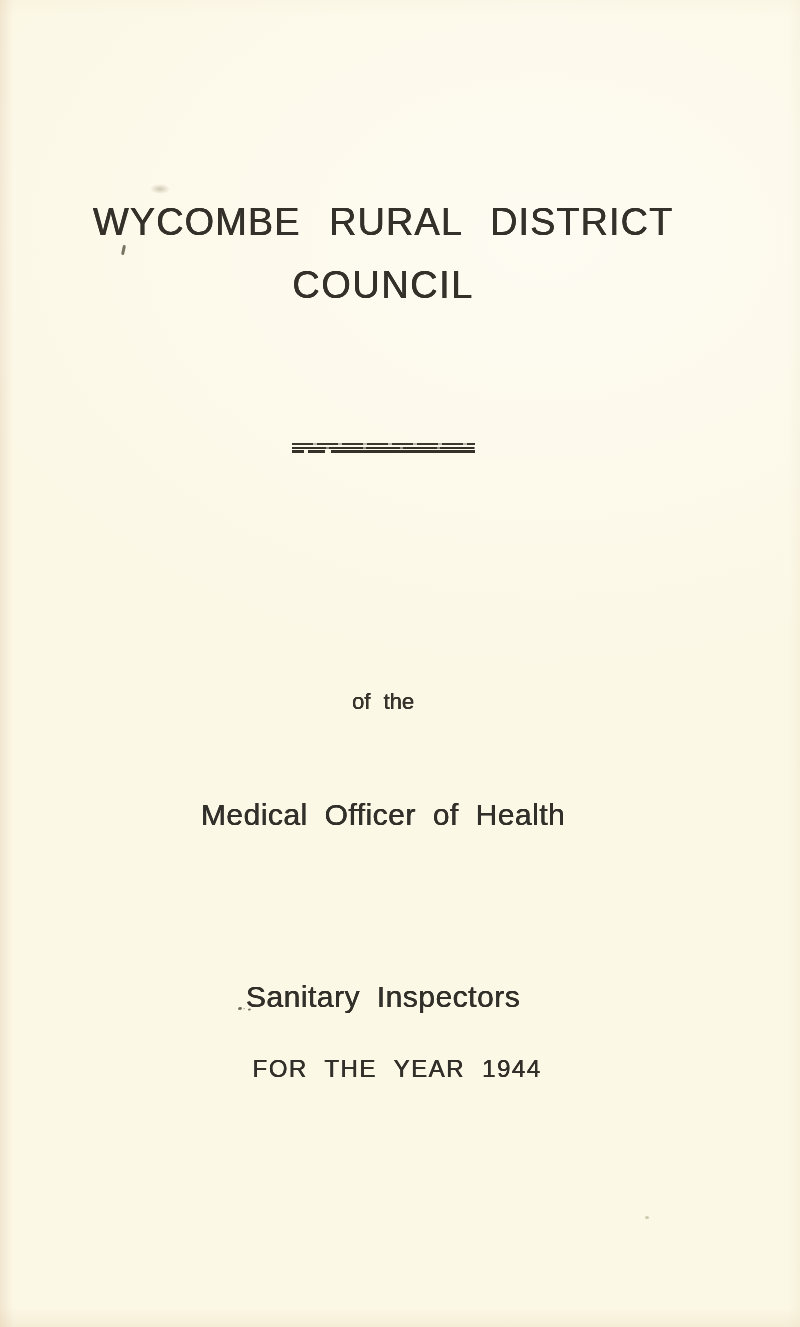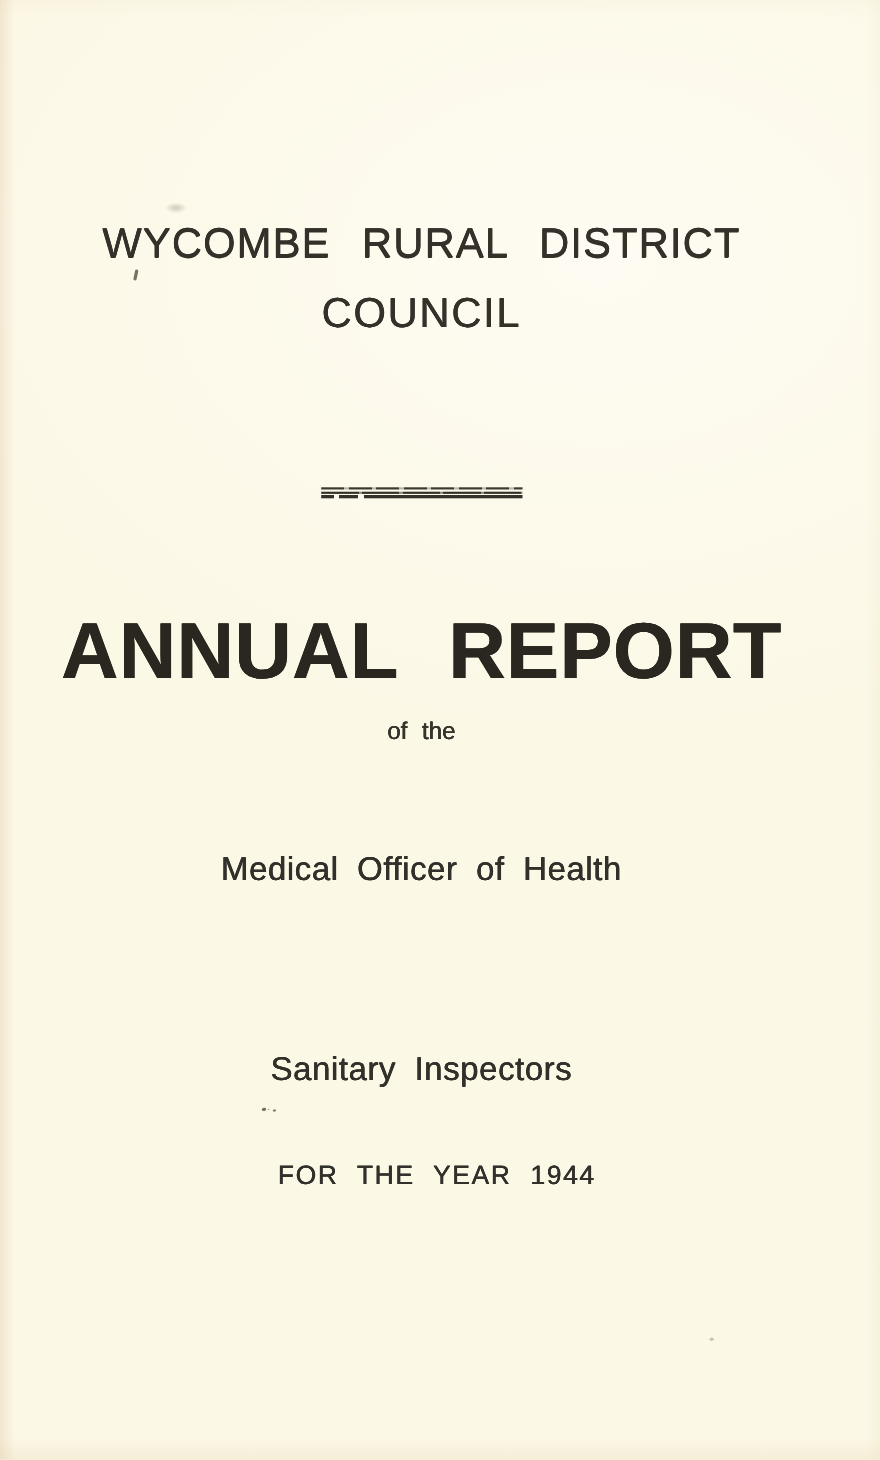--- a/index.html
+++ b/index.html
@@ -75,27 +75,28 @@
     letter-spacing: 0.5px;
     word-spacing: 26px;
     color: #29271f;
     text-shadow: 0.5px 0 0 currentColor, 0 0.4px 0 currentColor;
   }
   .connector {
     font-size: 22px;
     word-spacing: 7px;
     color: #36342c;
   }
-  .connector-1 { top: 654px; }
+  .connector-1 { top: 691px; }
   .connector-2 { top: 873px; }
   .author-line {
     font-size: 30px;
     letter-spacing: 0.5px;
     word-spacing: 8px;
     color: #32302a;
+    margin-top: 24px;
   }
   .author-1 { top: 776px; }
   .author-2 { top: 958px; }
   .year-line {
     top: 1057px;
     font-size: 24px;
     letter-spacing: 1.5px;
     word-spacing: 9px;
     color: #32302a;
     margin-left: 14px;
@@ -141,21 +142,20 @@
   <div class="line org-line1">WYCOMBE RURAL DISTRICT</div>
 
   <div class="line divider-wrap">
     <div class="divider">
       <div class="rule-1"></div>
       <div class="rule-2"></div>
       <div class="rule-3"></div>
     </div>
   </div>
 
-  <div class="line report-title">ANNUAL REPORT</div>
 
   <div class="line connector connector-1">of the</div>
 
   <div class="line author-line author-1">Medical Officer of Health</div>
 
 
   <div class="line author-line author-2">Sanitary Inspectors</div>
 
   <div class="line year-line">FOR THE YEAR 1944</div>
 

